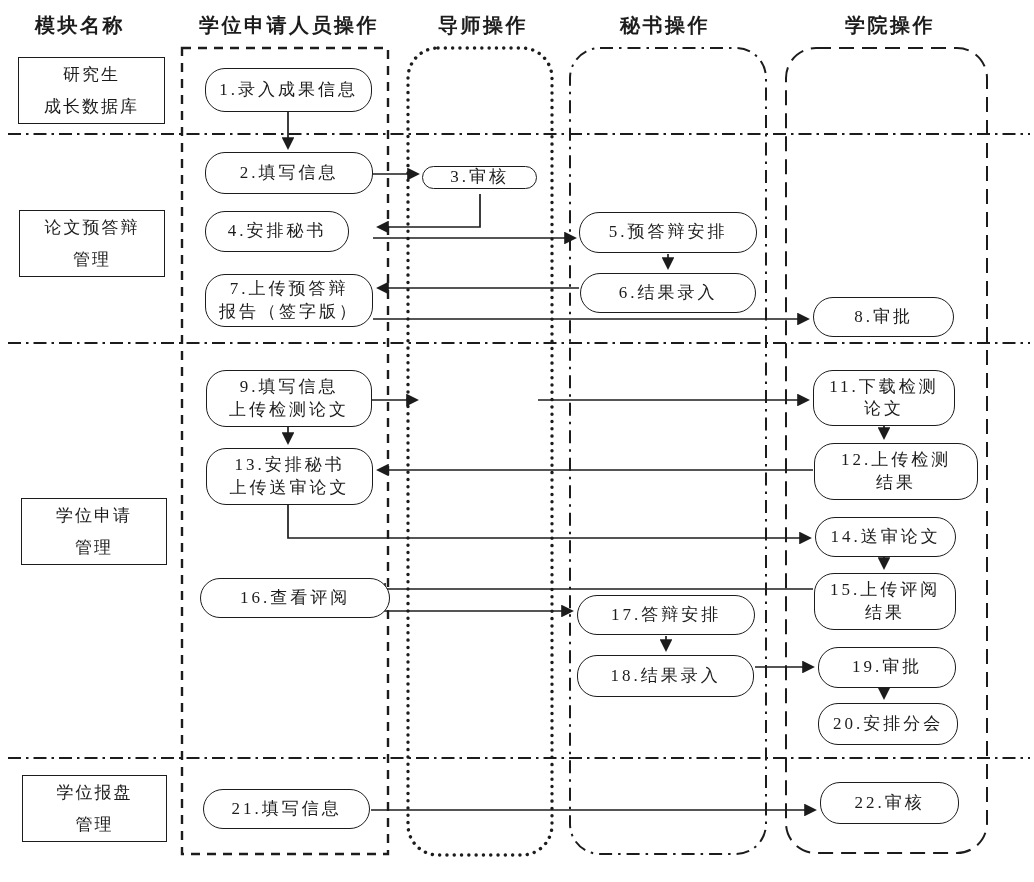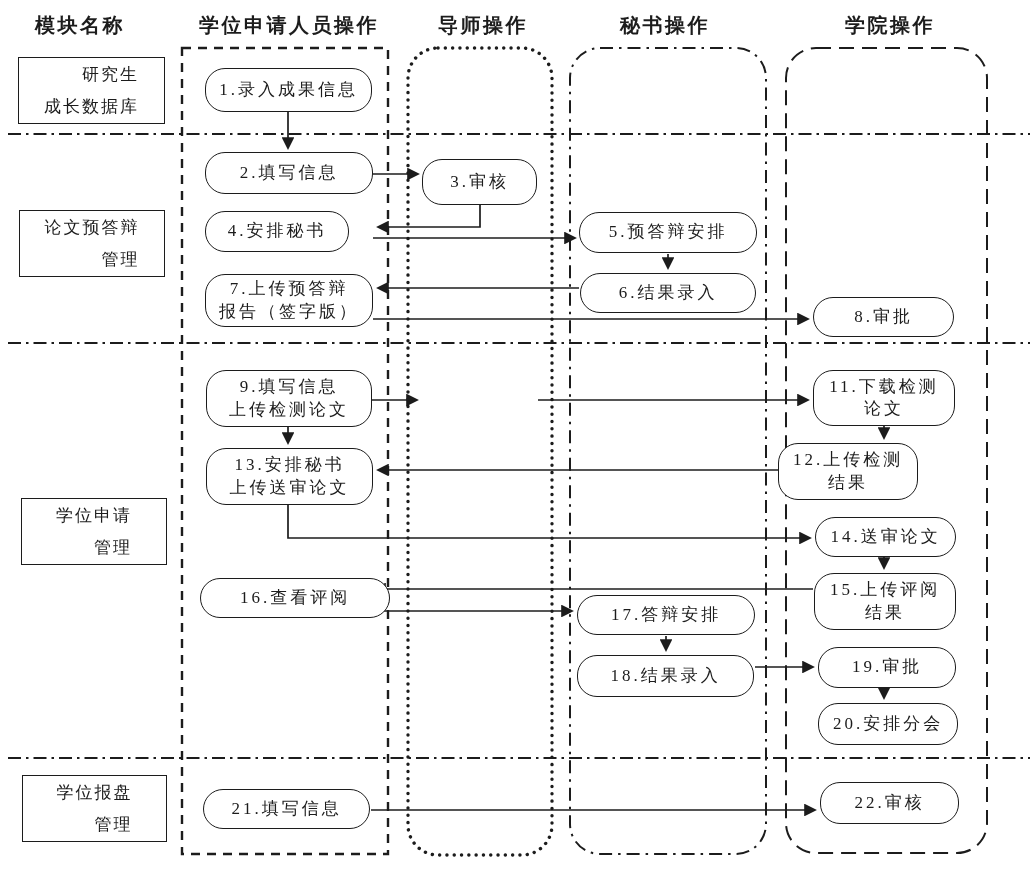--- a/index.html
+++ b/index.html
@@ -24,21 +24,21 @@
     font-size:20px;
     font-weight:bold;
     letter-spacing:2.5px;
     white-space:nowrap;
   }
   .mod{
     position:absolute;
     border:1.7px solid var(--line);
     background:var(--background);
     display:flex;align-items:center;justify-content:center;
-    text-align:right;
+    text-align:center;
     font-size:17px;
     letter-spacing:2px;
     line-height:1.85;
     white-space:pre-line;
     box-sizing:border-box;
   }
   .pbox{
     position:absolute;
     border:1.7px solid var(--line);
     border-radius:20px;
@@ -110,32 +110,32 @@
 成长数据库</div>
   <div class="mod" style="left:19px;top:210px;width:146px;height:67px">论文预答辩
 管理</div>
   <div class="mod" style="left:21px;top:498px;width:146px;height:67px">学位申请
 管理</div>
   <div class="mod" style="left:22px;top:775px;width:145px;height:67px">学位报盘
 管理</div>
 
   <div class="pbox" style="left:205px;top:68px;width:167px;height:44px">1.录入成果信息</div>
   <div class="pbox" style="left:205px;top:152px;width:168px;height:42px">2.填写信息</div>
-  <div class="pbox" style="left:422px;top:159px;width:115px;height:46px">3.审核</div>
+  <div class="pbox" style="left:422px;top:166px;width:115px;height:23px">3.审核</div>
   <div class="pbox" style="left:205px;top:211px;width:144px;height:41px">4.安排秘书</div>
   <div class="pbox" style="left:579px;top:212px;width:178px;height:41px">5.预答辩安排</div>
   <div class="pbox" style="left:580px;top:273px;width:176px;height:40px">6.结果录入</div>
   <div class="pbox" style="left:205px;top:274px;width:168px;height:53px">7.上传预答辩
 报告（签字版）</div>
   <div class="pbox" style="left:813px;top:297px;width:141px;height:40px">8.审批</div>
   <div class="pbox" style="left:206px;top:370px;width:166px;height:57px">9.填写信息
 上传检测论文</div>
   <div class="pbox" style="left:813px;top:370px;width:142px;height:56px">11.下载检测
 论文</div>
-  <div class="pbox" style="left:778px;top:443px;width:140px;height:57px">12.上传检测
+  <div class="pbox" style="left:814px;top:443px;width:164px;height:57px">12.上传检测
 结果</div>
   <div class="pbox" style="left:206px;top:448px;width:167px;height:57px">13.安排秘书
 上传送审论文</div>
   <div class="pbox" style="left:815px;top:517px;width:141px;height:40px">14.送审论文</div>
   <div class="pbox" style="left:814px;top:573px;width:142px;height:57px">15.上传评阅
 结果</div>
   <div class="pbox" style="left:200px;top:578px;width:190px;height:40px">16.查看评阅</div>
   <div class="pbox" style="left:577px;top:595px;width:178px;height:40px">17.答辩安排</div>
   <div class="pbox" style="left:577px;top:655px;width:177px;height:42px">18.结果录入</div>
   <div class="pbox" style="left:818px;top:647px;width:138px;height:41px">19.审批</div>

